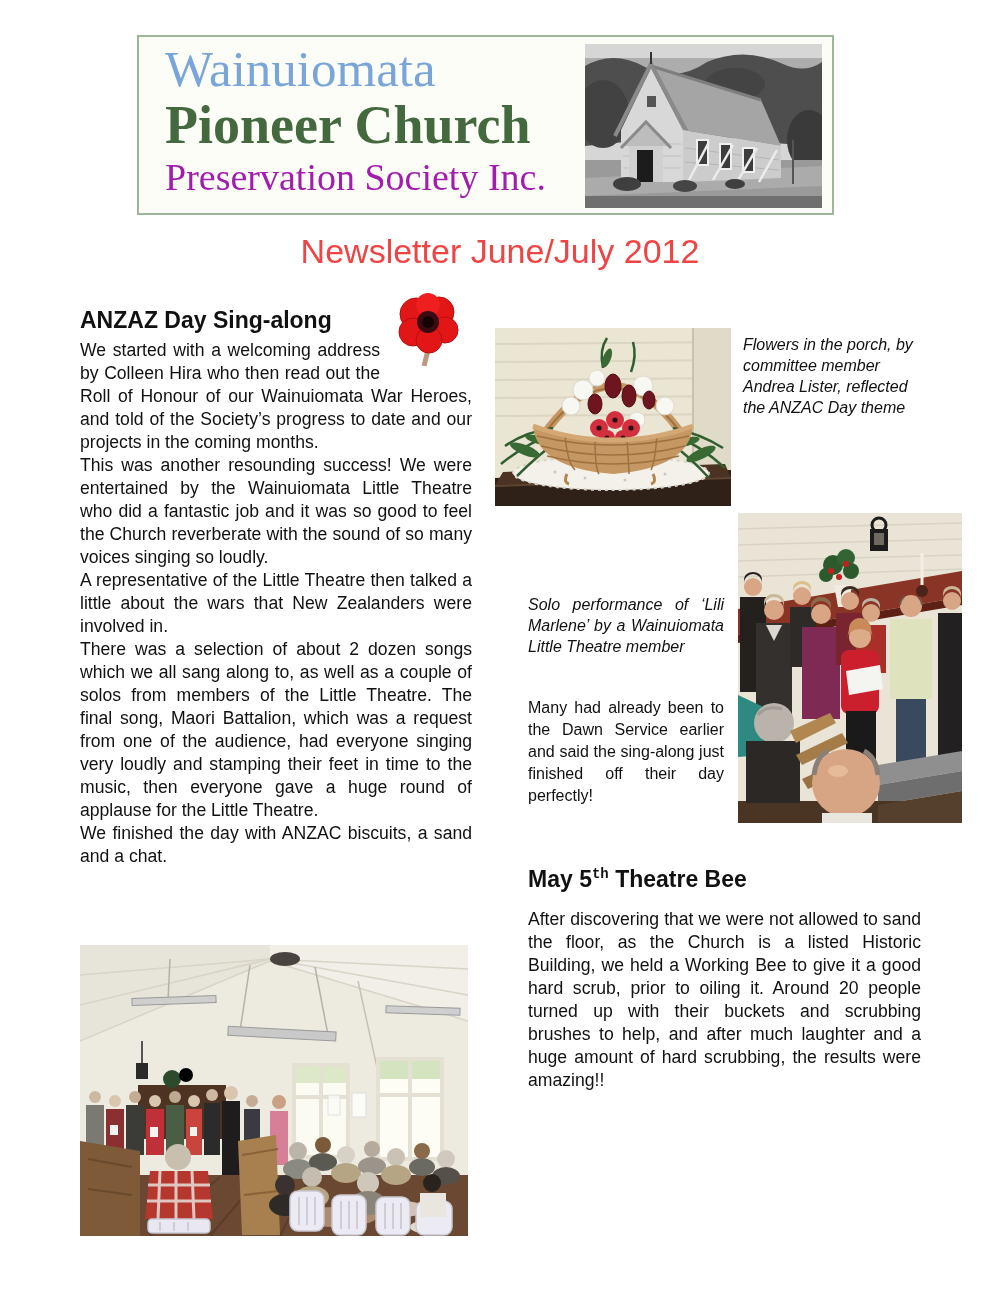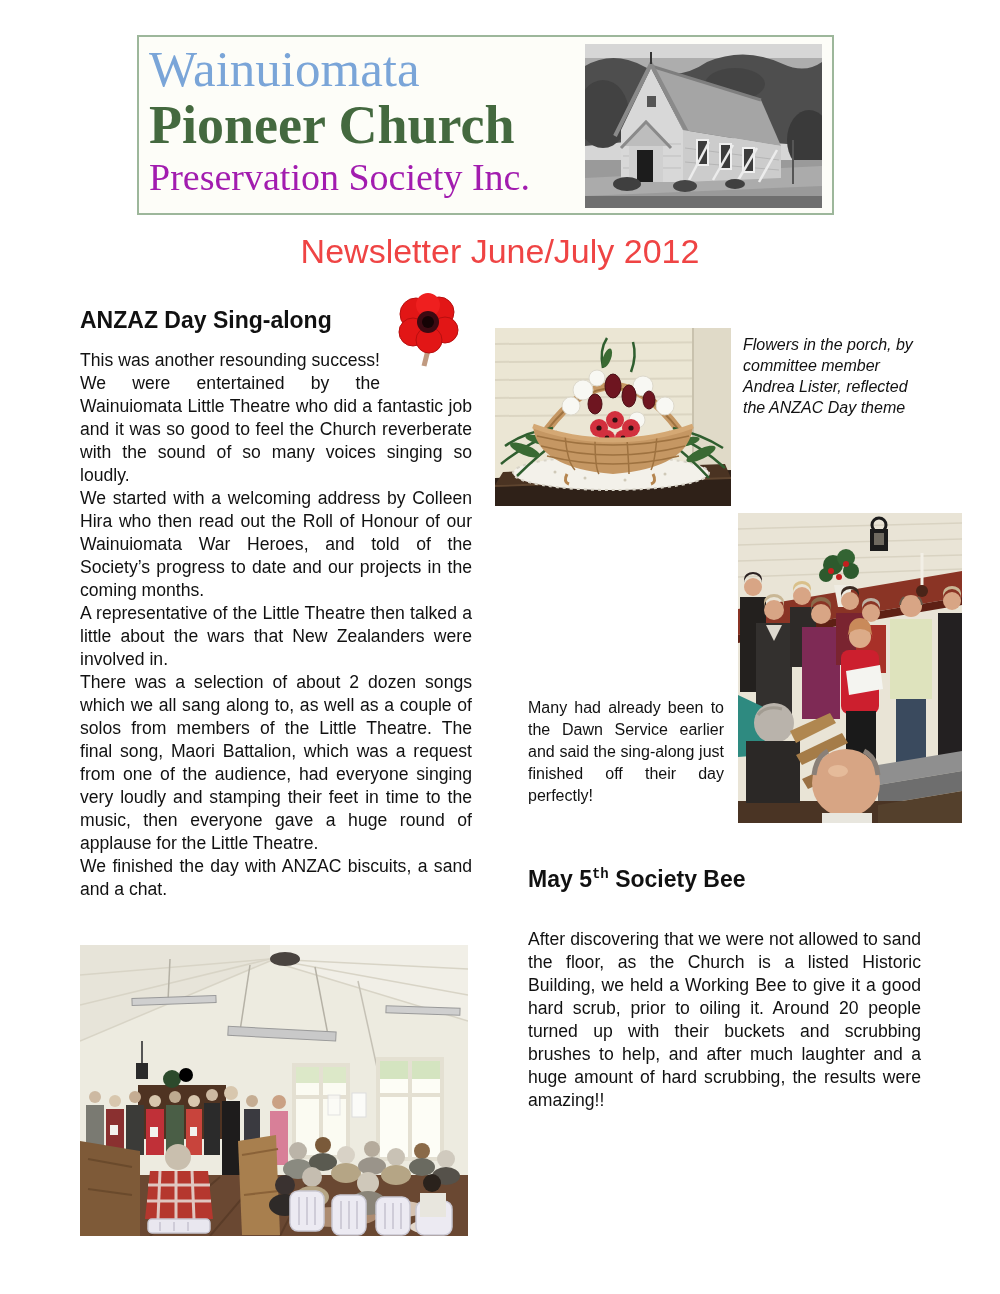--- a/index.html
+++ b/index.html
@@ -6,56 +6,56 @@
   .page {
     position:relative; width:1000px; height:1294px; background:#ffffff;
     font-family:"Liberation Sans", sans-serif; color:#111; overflow:hidden;
   }
 
   
   .logo-box {
     position:absolute; left:137px; top:35px; width:697px; height:180px;
     border:2px solid #9db79b; background:#fdfdf8; box-sizing:border-box;
   }
-  .logo-text { position:absolute; left:10px; top:4px; font-family:"Liberation Serif", serif; }
+  .logo-text { position:absolute; left:26px; top:4px; font-family:"Liberation Serif", serif; }
   .logo-line1 { color:#7aa5d8; font-size:51px; line-height:56px; }
   .logo-line2 { color:#44693f; font-size:54px; line-height:56px; font-weight:bold; }
   .logo-line3 { color:#a21caf; font-size:38px; line-height:48px; }
   .church-photo { position:absolute; left:446px; top:7px; }
 
   
   .newsletter-title {
     position:absolute; left:0; top:232px; width:100%; text-align:center;
     font-size:34px; color:#ef4444;
   }
 
   
   .leftcol {
     position:absolute; left:80px; top:306px; width:392px;
     font-size:17.6px; line-height:23px; text-align:justify;
   }
-  .leftcol h2 { font-size:23px; line-height:28px; margin:0 0 15px 0; text-align:left; font-weight:bold; }
+  .leftcol h2 { font-size:23px; line-height:28px; margin:0 0 5px 0; text-align:left; font-weight:bold; }
   .poppy-float { float:right; width:92px; height:76px; position:relative; }
   .poppy-float svg { position:absolute; left:6px; top:-20px; }
   .leftcol p, .rtext p { margin:0; }
 
   
   .photo { position:absolute; display:block; }
   .basket-photo { left:495px; top:328px; }
   .choir-photo { left:738px; top:513px; }
   .congregation-photo { left:80px; top:945px; }
 
   
   .caption { position:absolute; font-style:italic; font-size:16px; line-height:21px; color:#111; }
   .flowers-caption { left:743px; top:334px; width:183px; }
   .solo-caption { left:528px; top:594px; width:196px; text-align:justify; }
   .dawn-par { position:absolute; left:528px; top:697px; width:196px; font-size:16px; line-height:22px; text-align:justify; }
   .wb-heading { position:absolute; left:528px; top:866px; font-size:23px; font-weight:bold; }
   .wb-heading sup { font-size:14px;font-family:Liberation Mono, monospace; }
-  .wb-body { position:absolute; left:528px; top:908px; width:393px; font-size:17.6px; line-height:23px; text-align:justify;margin-top:20px; }
+  .wb-body { position:absolute; left:528px; top:908px; width:393px; font-size:17.6px; line-height:23px; text-align:justify; }
 </style>
 </head>
 <body>
 
 <div class="page">
 
   <div class="logo-box">
     <div class="logo-text">
       <div class="logo-line1">Wainuiomata</div>
       <div class="logo-line2">Pioneer Church</div>
@@ -119,22 +119,22 @@
         <circle cx="53" cy="26" r="15" fill="#e21616" stroke="#b80e0e" stroke-width="1"></circle>
         <circle cx="59" cy="44" r="13" fill="#e21616" stroke="#b80e0e" stroke-width="1"></circle>
         <circle cx="27" cy="46" r="14" fill="#e21616" stroke="#b80e0e" stroke-width="1"></circle>
         <circle cx="43" cy="54" r="13" fill="#e21616" stroke="#b80e0e" stroke-width="1"></circle>
         <circle cx="42" cy="19" r="12" fill="#ef1f1f"></circle>
         <circle cx="42" cy="36" r="11" fill="#3d0a12"></circle>
         <circle cx="42" cy="36" r="6" fill="#150305"></circle>
       </svg>
     </div>
     <h2>ANZAZ Day Sing-along</h2>
+    <p>We started with a welcoming address by Colleen Hira who then read out the Roll of Honour of our Wainuiomata War Heroes, and told of the Society’s progress to date and our projects in the coming months.</p>
     <p>This was another resounding success! We were entertained by the Wainuiomata Little Theatre who did a fantastic job and it was so good to feel the Church reverberate with the sound of so many voices singing so loudly.</p>
-    <p>We started with a welcoming address by Colleen Hira who then read out the Roll of Honour of our Wainuiomata War Heroes, and told of the Society’s progress to date and our projects in the coming months.</p>
     <p>A representative of the Little Theatre then talked a little about the wars that New Zealanders were involved in.</p>
     <p>There was a selection of about 2 dozen songs which we all sang along to, as well as a couple of solos from members of the Little Theatre. The final song, Maori Battalion, which was a request from one of the audience, had everyone singing very loudly and stamping their feet in time to the music, then everyone gave a huge round of applause for the Little Theatre.</p>
     <p>We finished the day with ANZAC biscuits, a sand and a chat.</p>
   </div>
 
   <svg class="photo basket-photo" width="236" height="178" viewBox="0 0 236 178">
     <rect width="236" height="178" fill="#ebe6d4"></rect>
     <g stroke="#dbd5c2" stroke-width="2">
       <line x1="0" y1="16" x2="236" y2="14"></line>
         <line x1="0" y1="34" x2="236" y2="32"></line>
@@ -316,23 +316,24 @@
       <polygon points="52,218 92,200 98,210 58,230" fill="#b08750"></polygon>
       <polygon points="58,242 104,220 110,230 64,252" fill="#a57c48"></polygon>
       <polygon points="64,266 116,242 122,252 70,276" fill="#997044"></polygon>
       <circle cx="108" cy="270" r="34" fill="#d7a584"></circle>
       <path d="M76,262 q2,-18 14,-24 M140,262 q-2,-18 -14,-24" stroke="#8a8078" stroke-width="5" fill="none"></path>
       <ellipse cx="100" cy="258" rx="10" ry="6" fill="#e8c0a0" opacity="0.8"></ellipse>
       <rect x="84" y="300" width="50" height="10" fill="#e8e6de"></rect>
     </g>
   </svg>
 
+  <div class="caption solo-caption">Solo performance of ‘Lili Marlene’ by a Wainuiomata Little Theatre member</div>
   <div class="dawn-par rtext">Many had already been to the Dawn Service earlier and said the sing-along just finished off their day perfectly!</div>
 
-  <div class="wb-heading"><span>May 5</span><sup>th</sup><span> Society Bee</span></div>
+  <div class="wb-heading"><span>May 5</span><sup>th</sup><span> Theatre Bee</span></div>
   <div class="wb-body rtext">
     <p>After discovering that we were not allowed to sand the floor, as the Church is a listed Historic Building, we held a Working Bee to give it a good hard scrub, prior to oiling it. Around 20 people turned up with their buckets and scrubbing brushes to help, and after much laughter and a huge amount of hard scrubbing, the results were amazing!!</p>
   </div>
 
   <svg class="photo congregation-photo" width="388" height="291" viewBox="0 0 388 291">
     <rect width="388" height="291" fill="#edebe0"></rect>
 
     <polygon points="0,0 190,0 190,16 0,96" fill="#e7e4d9"></polygon>
     <polygon points="190,0 388,0 388,76 190,16" fill="#f1efe7"></polygon>
     <g stroke="#d8d4c6" stroke-width="1.5">

